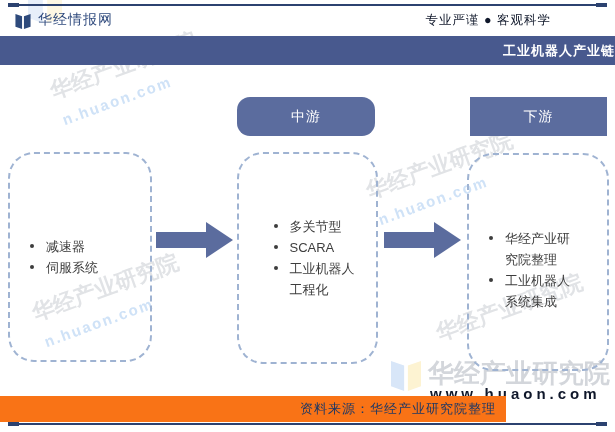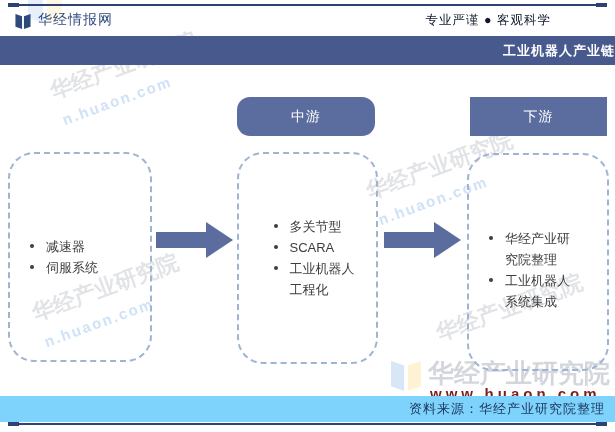--- a/index.html
+++ b/index.html
@@ -5,21 +5,21 @@
   html,body{margin:0;padding:0;background:#ffffff;}
   *{box-sizing:border-box;}
   body{font-family:"Liberation Sans","DejaVu Sans",sans-serif;}
   .canvas{position:relative;width:615px;height:432px;background:#ffffff;overflow:hidden;}
 
   
   .wm{position:absolute;pointer-events:none;}
   .wm-diag{font-size:22px;font-weight:bold;color:#d7dade;transform:rotate(-20deg);transform-origin:left top;white-space:nowrap;opacity:.75;}
   .wm-diag-url{font-size:15px;font-weight:bold;color:#cfe2f7;transform:rotate(-20deg);transform-origin:left top;letter-spacing:2px;white-space:nowrap;}
   .wm-h-name{font-size:26px;font-weight:bold;color:#d3d6db;white-space:nowrap;}
-  .wm-h-url{font-size:15px;font-weight:bold;color:#7f1d1d;letter-spacing:4px;white-space:nowrap;}
+  .wm-h-url{font-size:15px;font-weight:bold;color:#0f172a;letter-spacing:4px;white-space:nowrap;}
   .wm-logo svg{display:block;}
 
   
   .rule{position:absolute;left:8px;width:599px;height:2px;background:#2c4270;}
   .rule .cap{position:absolute;top:-1px;width:11px;height:4px;background:#2c4270;}
   .rule .cap.left{left:0;}
   .rule .cap.right{right:0;}
 
   
   .site-header{position:absolute;left:0;top:9px;width:560px;height:24px;}
@@ -49,21 +49,21 @@
   .box li{position:relative;padding-left:18px;font-size:13px;line-height:21px;color:#3d3d3d;max-width:92px;}
   .box.b1 li,.box.b2 li{max-width:90px;}
   .box li::before{content:"";position:absolute;left:2px;top:8px;width:4px;height:4px;border-radius:50%;background:#3d3d3d;}
 
   
   .arrow{position:absolute;top:220px;width:78px;height:40px;}
   .arrow.a0{left:156px;}
   .arrow.a1{left:384px;}
 
   
-  .footer-strip{position:absolute;left:0;top:396px;width:615px;height:26px;background:#7dd3fc;
+  .footer-strip{position:absolute;left:0;top:396px;width:506px;height:26px;background:#f97316;
                 font-size:13px;color:#1f3864;text-align:right;line-height:26px;padding-right:10px;letter-spacing:1px;}
 </style>
 </head>
 <body>
 
 <div class="canvas">
 
   <div class="wm wm-logo" style="left:28px;top:-16px;opacity:.6;">
     <svg width="34" height="40" viewBox="0 0 32 36">
         <polygon points="0,4 14,9 14,36 0,31" fill="#d8e6f8"></polygon>

